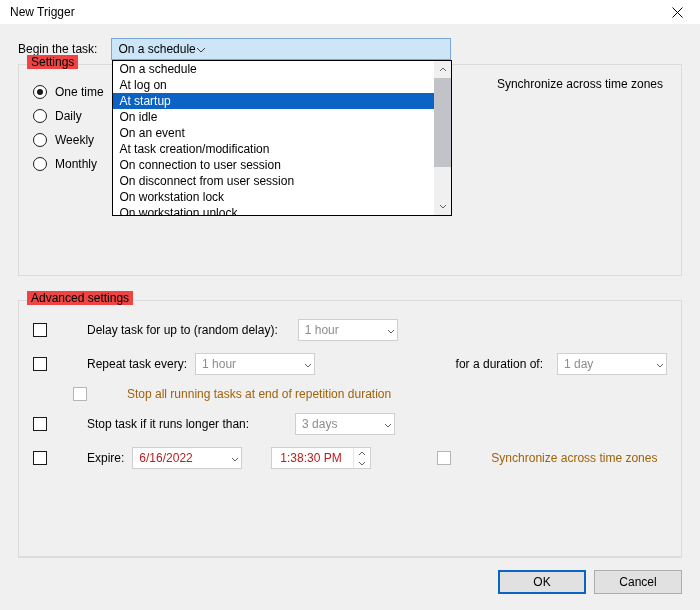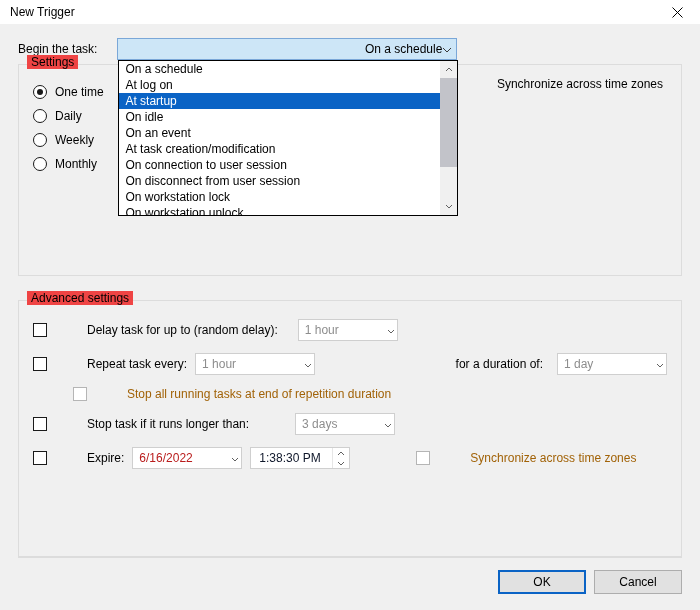--- a/index.html
+++ b/index.html
@@ -17,27 +17,27 @@
     cursor: pointer;
   }
   .titlebar .close svg { stroke: #000; }
 
   .content {
     flex: 1; background: #f0f0f0; padding: 14px 18px 16px 18px;
     display: flex; flex-direction: column; position: relative;
   }
 
   
-  .begin-row { display: flex; align-items: center; gap: 20px; margin-bottom: 6px; }
+  .begin-row { display: flex; align-items: center; gap: 14px; margin-bottom: 6px; }
   .begin-label { color: #000; }
 
   .combobox {
     position: relative; width: 340px; height: 22px;
     border: 1px solid #7aa7d8; background: #cde6f7;
-    display: flex; align-items: center; justify-content: flex-end;
+    display: flex; align-items: center; justify-content: flex-start;
     padding: 0 4px 0 6px; cursor: pointer;
   }
   .combobox .sel { color: #000; }
   .combobox .chev svg { stroke: #3a3a3a; fill: none; }
 
   .dropdown {
     position: absolute; left: 0; top: 21px; width: 340px;
     border: 1px solid #000; background: #fff; z-index: 50;
     display: flex;
   }
@@ -102,21 +102,21 @@
     border:1px solid #cfcfcf; background:#fff; height:22px;
     display:flex; align-items:center; justify-content:space-between;
     padding:0 2px 0 6px; color:#8d8d8d; min-width: 90px;
   }
   .dd .chev svg { stroke:#606060; fill:none; }
   .dd.lg { min-width: 100px; }
   .dd.date { min-width: 110px; color:#b91c1c; }
 
   .spinner {
     border:1px solid #cfcfcf; background:#fff; height:22px; display:flex; align-items:center;
-    padding:0 0 0 8px; color:#0f172a; min-width:100px;
+    padding:0 0 0 8px; color:#b91c1c; min-width:100px;margin-left:21px;
   }
   .spinner .btns{
     display:flex; flex-direction:column; margin-left:auto; border-left:1px solid #e6e6e6;
   }
   .spinner .btns div{ width:16px; height:10px; display:flex; align-items:center; justify-content:center; }
   .spinner svg { stroke:#606060; fill:none; }
 
   .dur-lbl { margin-left: auto; margin-right: 6px; color:#000; }
 
   

